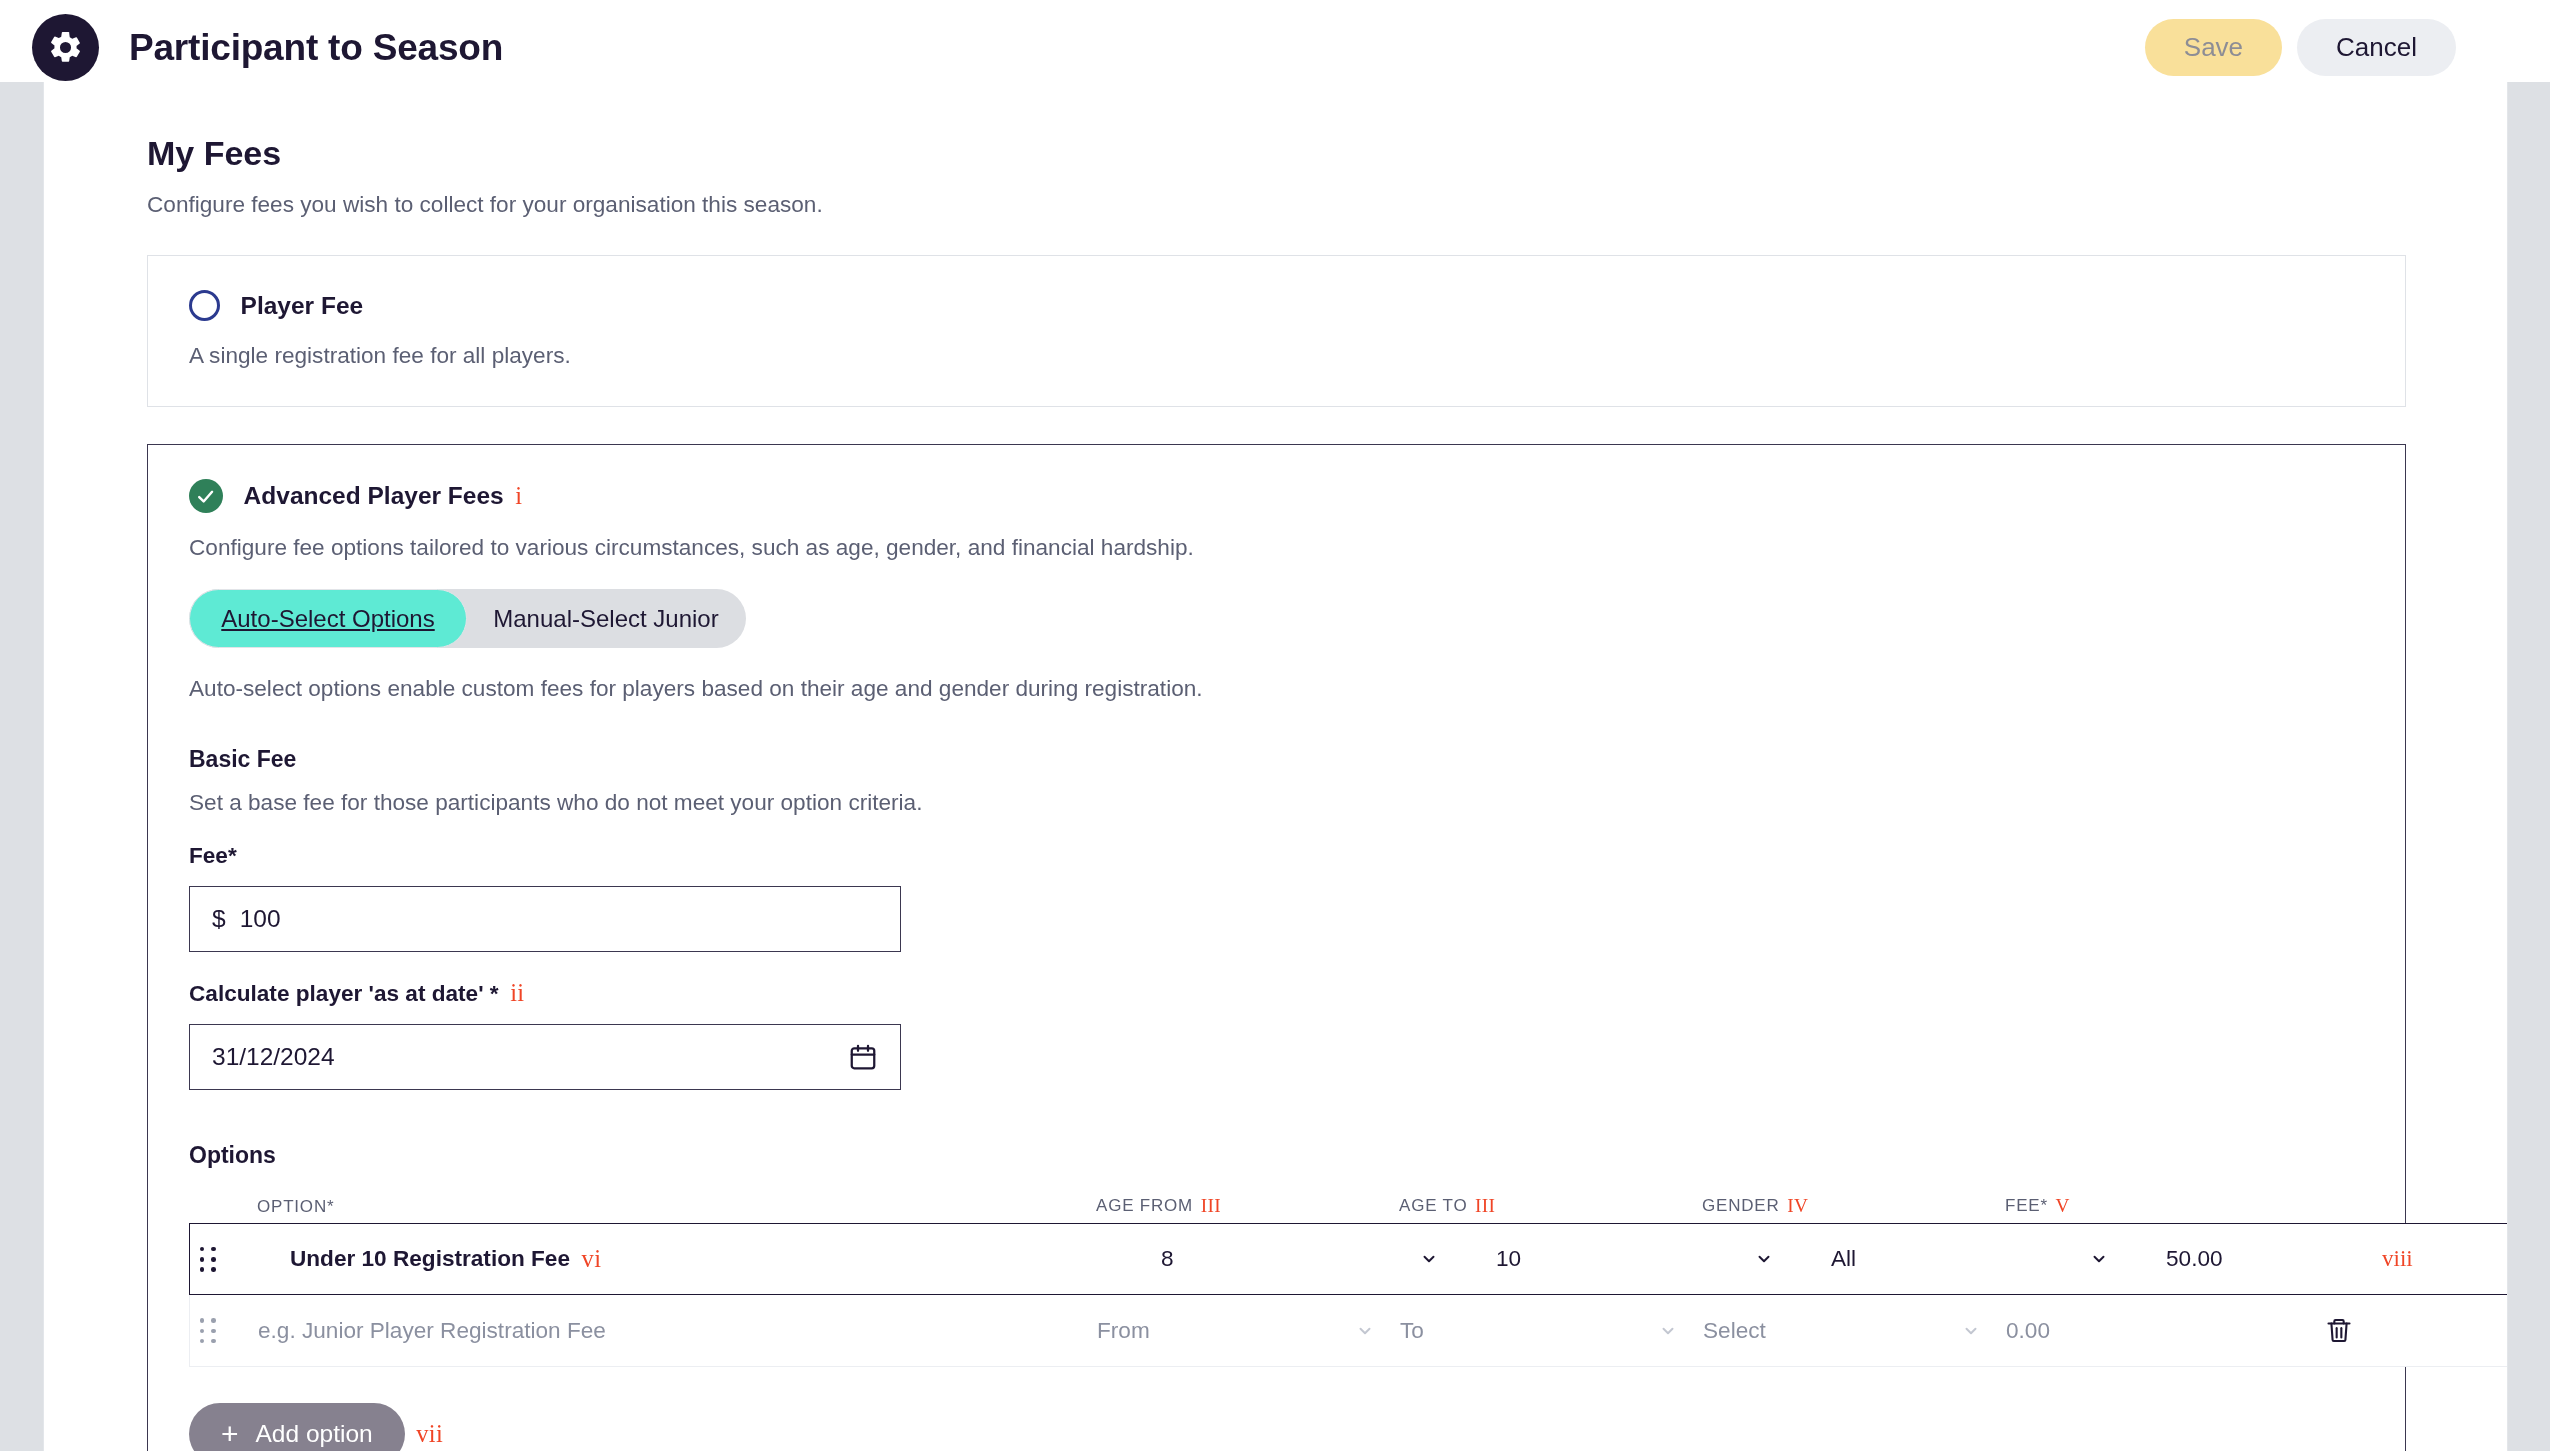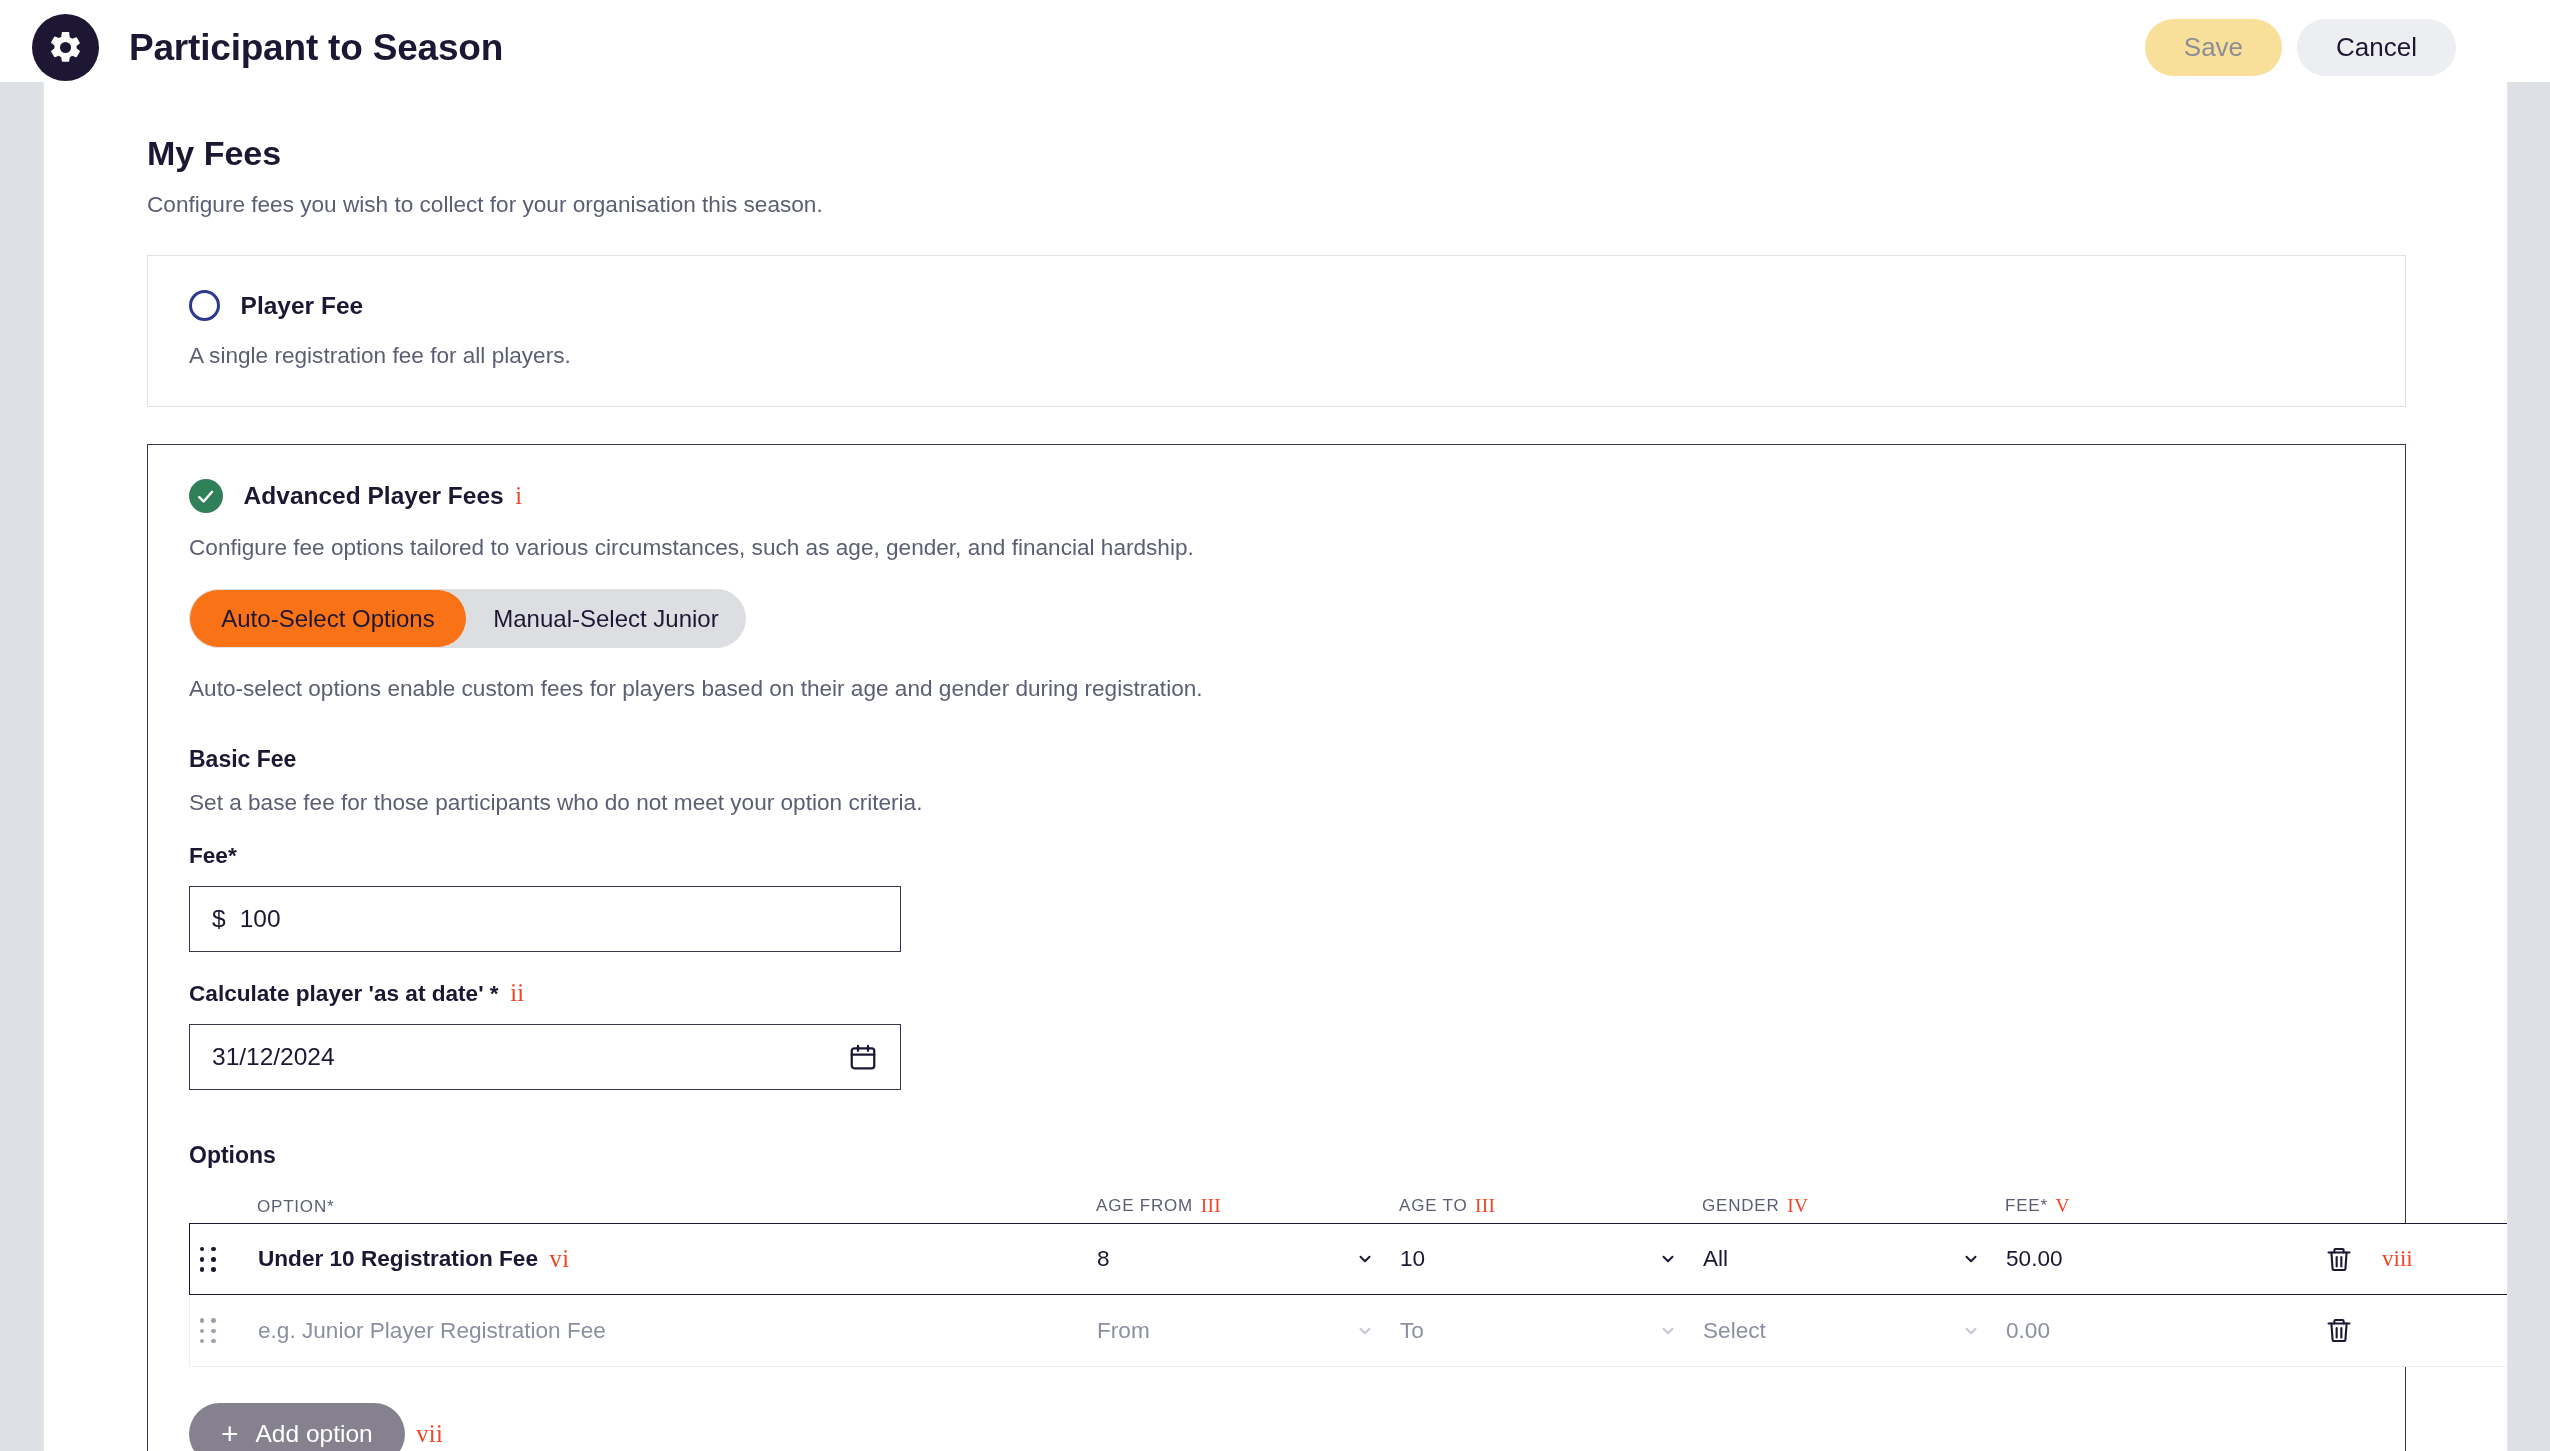--- a/index.html
+++ b/index.html
@@ -86,21 +86,21 @@
   
   .segmented {
     margin-top: 28px; display: inline-flex; align-items: center;
     background: #dcdee2; border-radius: 644px; padding: 0; height: 59px; width: 557px;
   }
   .seg {
     height: 59px; display: flex; align-items: center; justify-content: center;
     font-size: 24px; color: #1e1733; cursor: pointer; border-radius: 644px;
     font-family: "Liberation Sans", sans-serif;
   }
-  .seg-active { background: #f97316; border: 1.3px solid #e2e4e8; width: 278px; }
+  .seg-active { background: #5eead4; border: 1.3px solid #e2e4e8; width: 278px; text-decoration: underline; }
   .seg-idle { width: 278px; }
 
   .hint { margin-top: 28px; font-size: 22.6px; color: #5b5f73; }
 
   
   .block-title { margin-top: 44px; font-size: 23px; font-weight: bold; color: #1e1733; }
   .block-sub { margin-top: 17px; font-size: 22.6px; color: #5b5f73; }
   .field-label { margin-top: 27px; font-size: 22.6px; font-weight: bold; color: #1e1733; }
 
   .input-box {
@@ -128,21 +128,21 @@
   .c-agefrom{ width: 303px; flex: none; }
   .c-ageto  { width: 303px; flex: none; }
   .c-gender { width: 303px; flex: none; }
   .c-fee    { width: 303px; flex: none; }
   .c-del    { width: 59px; flex: none; display: flex; align-items: center; justify-content: center; }
 
   .trow {
     position: relative; display: flex; align-items: center; height: 72px;
     background: #ffffff;
   }
-  .trow-filled { border: 1.9px solid #1e1733; }
+  .trow-filled { border: 1.9px solid #1e1733; gap: 32px; }
   .trow-empty { border: 1.3px solid #eceef2; border-top: none; }
 
   .drag-handle { width: 37px; flex: none; display: flex; align-items: center; justify-content: center; }
   .dots { display: grid; grid-template-columns: 5.8px 5.8px; grid-gap: 5.8px; }
   .dots i { width: 4.5px; height: 4.5px; border-radius: 50%; background: #1e1733; display: block; }
   .dots.muted i { background: #9aa0ae; }
 
   .cell-text { font-size: 22.6px; color: #1e1733; display: flex; align-items: center; }
   .cell-text.ph { color: #8b90a0; }
   .cell-bold { font-weight: bold; }

